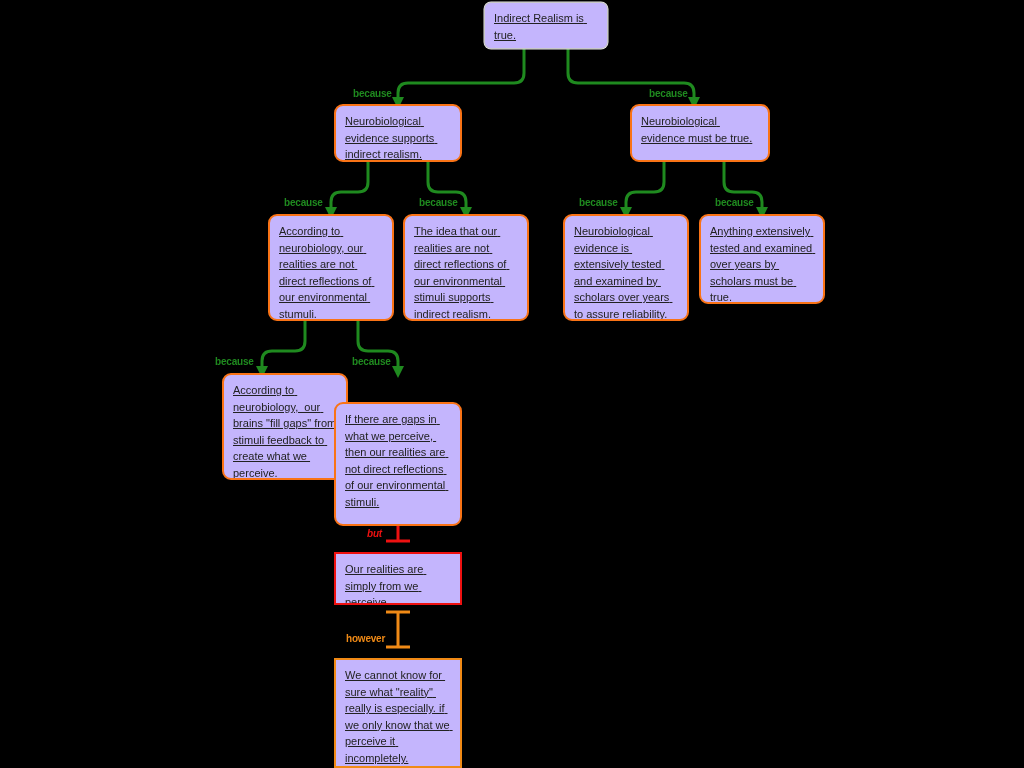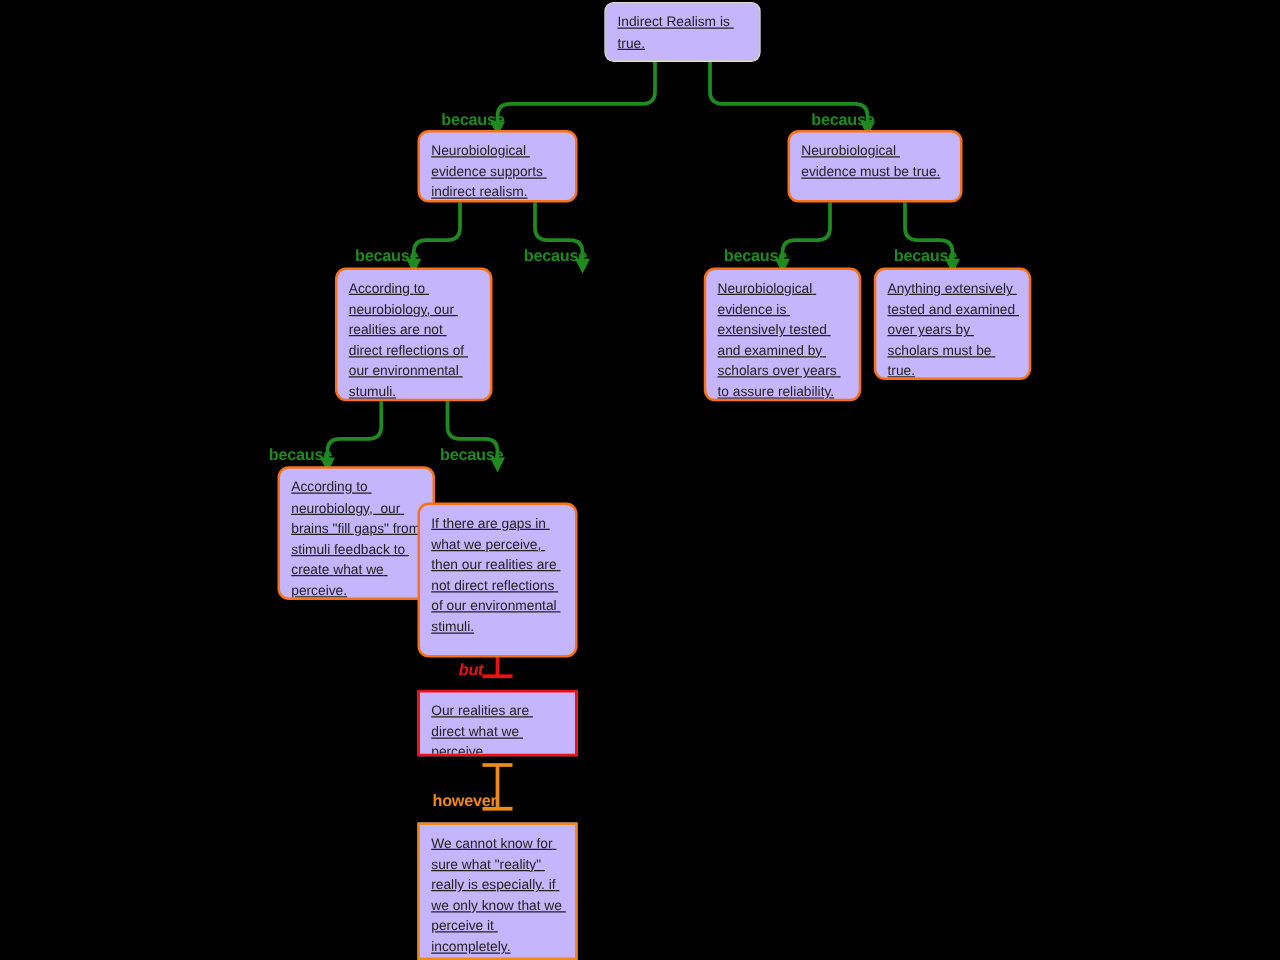--- a/index.html
+++ b/index.html
@@ -51,21 +51,21 @@
   .node.objection {
     border: 2px solid #ee1111;
     border-radius: 0px;
   }
   .node.rebuttal {
     border: 2px solid #f08a16;
     border-radius: 0px;
   }
   .edge-label {
     position: absolute;
-    font-size: 13px;
+    font-size: 10px;
     font-weight: bold;
     letter-spacing: -0.2px;
     font-family: "Liberation Sans", sans-serif;
     white-space: nowrap;
   }
   .edge-label.support { color: #1f8a1f; }
   .edge-label.objection { color: #ee1111; }
   .edge-label.rebuttal { color: #f08a16; }
 </style>
 </head>
@@ -137,26 +137,27 @@
   <div class="edge-label rebuttal" style="left:346px;top:633px;">however</div>
 
   <div class="node root" style="left:484px;top:2px;width:124px;height:47px;">Indirect Realism is true.</div>
 
   <div class="node support" style="left:334px;top:104px;width:128px;height:58px;">Neurobiological evidence supports indirect realism.</div>
 
   <div class="node support" style="left:630px;top:104px;width:140px;height:58px;">Neurobiological evidence must be true.</div>
 
   <div class="node support" style="left:268px;top:214px;width:126px;height:107px;">According to neurobiology, our realities are not direct reflections of our environmental stumuli.</div>
 
+  <div class="node support" style="left:403px;top:214px;width:126px;height:107px;">The idea that our realities are not direct reflections of our environmental stimuli supports indirect realism.</div>
 
   <div class="node support" style="left:563px;top:214px;width:126px;height:107px;">Neurobiological evidence is extensively tested and examined by scholars over years to assure reliability.</div>
 
   <div class="node support" style="left:699px;top:214px;width:126px;height:90px;">Anything extensively tested and examined over years by scholars must be true.</div>
 
   <div class="node support" style="left:199px;top:373px;width:126px;height:107px;margin-left:23px;">According to neurobiology,  our brains "fill gaps" from stimuli feedback to create what we perceive.</div>
 
   <div class="node support" style="left:334px;top:373px;width:128px;height:124px;margin-top:29px;">If there are gaps in what we perceive, then our realities are not direct reflections of our environmental stimuli.</div>
 
-  <div class="node objection" style="left:334px;top:552px;width:128px;height:53px;">Our realities are direct what we perceive.</div>
+  <div class="node objection" style="left:334px;top:552px;width:128px;height:53px;">Our realities are simply from we perceive.</div>
 
   <div class="node rebuttal" style="left:334px;top:658px;width:128px;height:110px;">We cannot know for sure what "reality" really is especially. if we only know that we perceive it incompletely.</div>
 
 </div>
 
 </body></html>

